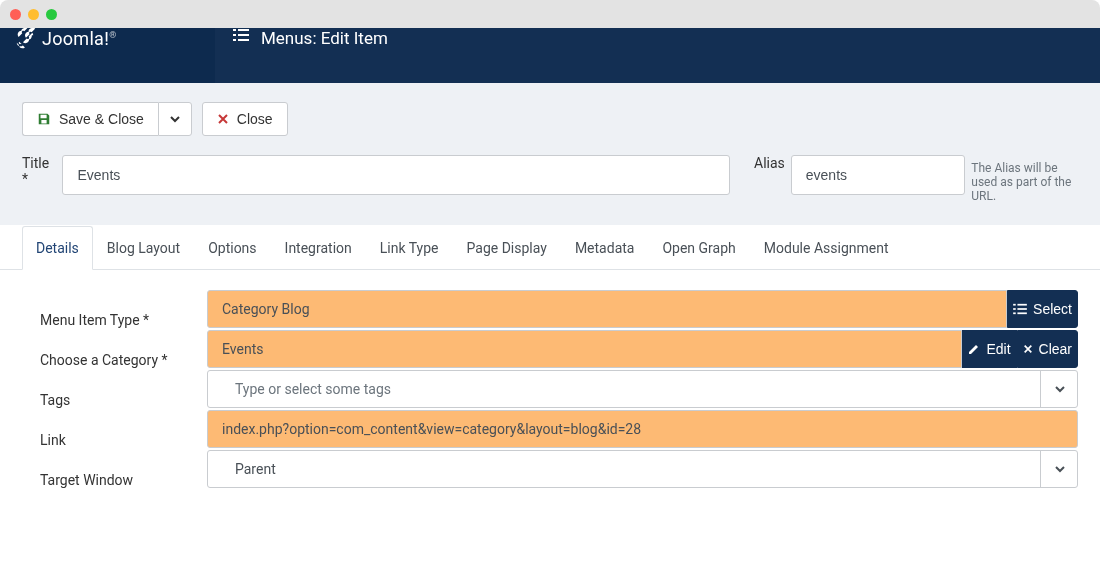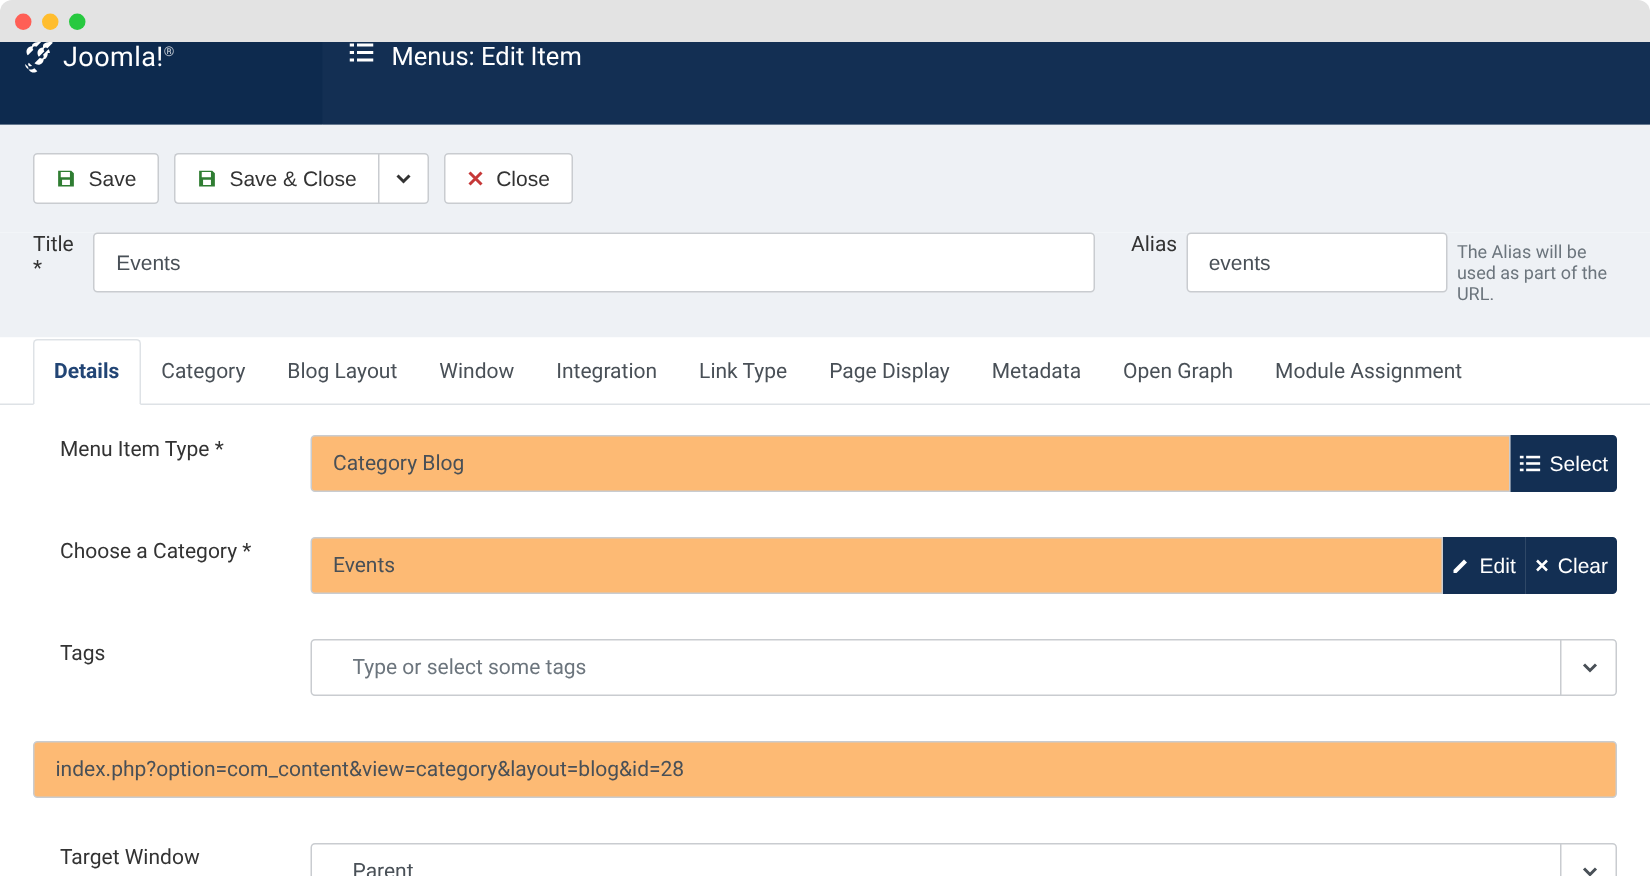--- a/index.html
+++ b/index.html
@@ -23,23 +23,23 @@
 .btn-group .btn:last-child{border-radius:0 3px 3px 0}
 .title-row{background:#eef1f5;display:flex;gap:24px;padding:0 22px 22px 22px}
 .field-group{display:flex;flex-direction:row;gap:6px}
 .field-group.title{flex:0 0 708px}
 .field-group.alias{flex:1}
 .field-label{font-size:14px;color:#333}
 .field-input{height:40px;border:1px solid #c9ccd0;border-radius:3px;padding:0 14px;font-size:14px;color:#495057;background:#fff;width:100%}
 .hint{font-size:12px;color:#6c757d;margin-top:6px}
 .tabs{display:flex;border-bottom:1px solid #dee2e6;padding:0 22px;background:#fff}
 .tab{padding:13px 13px;font-size:14px;color:#495057;cursor:pointer;border:1px solid transparent;border-bottom:none;position:relative;top:1px}
-.tab.active{color:#224575;border-color:#dee2e6;border-bottom:1px solid #fff;background:#fff;border-radius:3px 3px 0 0;font-weight:700}
+.tab.active{color:#224575;border-color:#dee2e6;border-bottom:1px solid #fff;background:#fff;border-radius:3px 3px 0 0;font-weight:400}
 .form-body{padding:20px 22px;background:#fff}
-.form-row{display:flex;align-items:flex-start;margin-bottom:30px}
+.form-row{display:flex;align-items:flex-end;margin-bottom:2px}
 .form-row .lbl{flex:0 0 185px;font-size:14px;color:#333;padding-left:18px;padding-top:2px}
 .form-row .ctrl{flex:1;display:flex}
 .readonly-box{flex:1;height:38px;background:#fdba74;border:1px solid #c9ccd0;border-radius:3px 0 0 3px;padding:0 14px;display:flex;align-items:center;font-size:14px;color:#495057}
 .readonly-box.full-radius{border-radius:3px}
 .action-btn{background:#132f53;color:#fff;border:1px solid #132f53;padding:0 5px;display:inline-flex;align-items:center;gap:6px;font-size:14px;cursor:pointer;height:38px;border-radius:0 3px 3px 0}
 .action-btn.mid{border-radius:0}
 .action-btn.last{border-radius:0 3px 3px 0}
 .select-wrap{flex:1;position:relative}
 .select-box{width:100%;height:38px;border:1px solid #c9ccd0;border-radius:3px;padding:0 27px;font-size:14px;color:#495057;background:#fff;display:flex;align-items:center}
 .select-box.placeholder{color:#6c757d}
@@ -69,26 +69,20 @@
         <rect y="6" width="3" height="2"></rect>
         <rect x="5" y="6" width="11" height="2"></rect>
         <rect y="11" width="3" height="2"></rect>
         <rect x="5" y="11" width="11" height="2"></rect>
       </svg>
     <span>Menus: Edit Item</span>
   </div>
 </div>
 
 <div class="toolbar">
-  <button class="btn">
-    <svg width="14" height="14" viewBox="0 0 16 16" fill="#2f7d32">
-        <path d="M2 2h10l2 2v10H2V2zm2 1v4h7V3H4zm1 6v4h6V9H5z"></path>
-      </svg>
-    <span>Save</span>
-  </button>
   <div class="btn-group">
     <button class="btn">
       <svg width="14" height="14" viewBox="0 0 16 16" fill="#2f7d32">
           <path d="M2 2h10l2 2v10H2V2zm2 1v4h7V3H4zm1 6v4h6V9H5z"></path>
         </svg>
       <span>Save &amp; Close</span>
     </button>
     <button class="btn" style="padding:8px 10px">
       <svg width="12" height="12" viewBox="0 0 12 12" fill="none" stroke="#333" stroke-width="2">
           <path d="M2 4l4 4 4-4"></path>
@@ -110,23 +104,22 @@
   </div>
   <div class="field-group alias">
     <label class="field-label">Alias</label>
     <input class="field-input" value="events" style="">
     <div class="hint">The Alias will be used as part of the URL.</div>
   </div>
 </div>
 
 <div class="tabs" id="tabs">
     <div class="tab active">Details</div>
-    <div class="tab">Category</div>
     <div class="tab">Blog Layout</div>
-    <div class="tab">Window</div>
+    <div class="tab">Options</div>
     <div class="tab">Integration</div>
     <div class="tab">Link Type</div>
     <div class="tab">Page Display</div>
     <div class="tab">Metadata</div>
     <div class="tab">Open Graph</div>
     <div class="tab">Module Assignment</div>
   </div>
 
 <div class="form-body">
 
@@ -175,20 +168,21 @@
         <div class="chev">
             <svg width="12" height="12" viewBox="0 0 12 12" fill="none" stroke="#495057" stroke-width="2">
               <path d="M2 4l4 4 4-4"></path>
             </svg>
           </div>
       </div>
     </div>
   </div>
 
   <div class="form-row">
+    <div class="lbl">Link</div>
     <div class="ctrl">
       <div class="readonly-box full-radius">index.php?option=com_content&amp;view=category&amp;layout=blog&amp;id=28</div>
     </div>
   </div>
 
   <div class="form-row">
     <div class="lbl">Target Window</div>
     <div class="ctrl">
       <div class="select-wrap">
         <div class="select-box">Parent</div>

